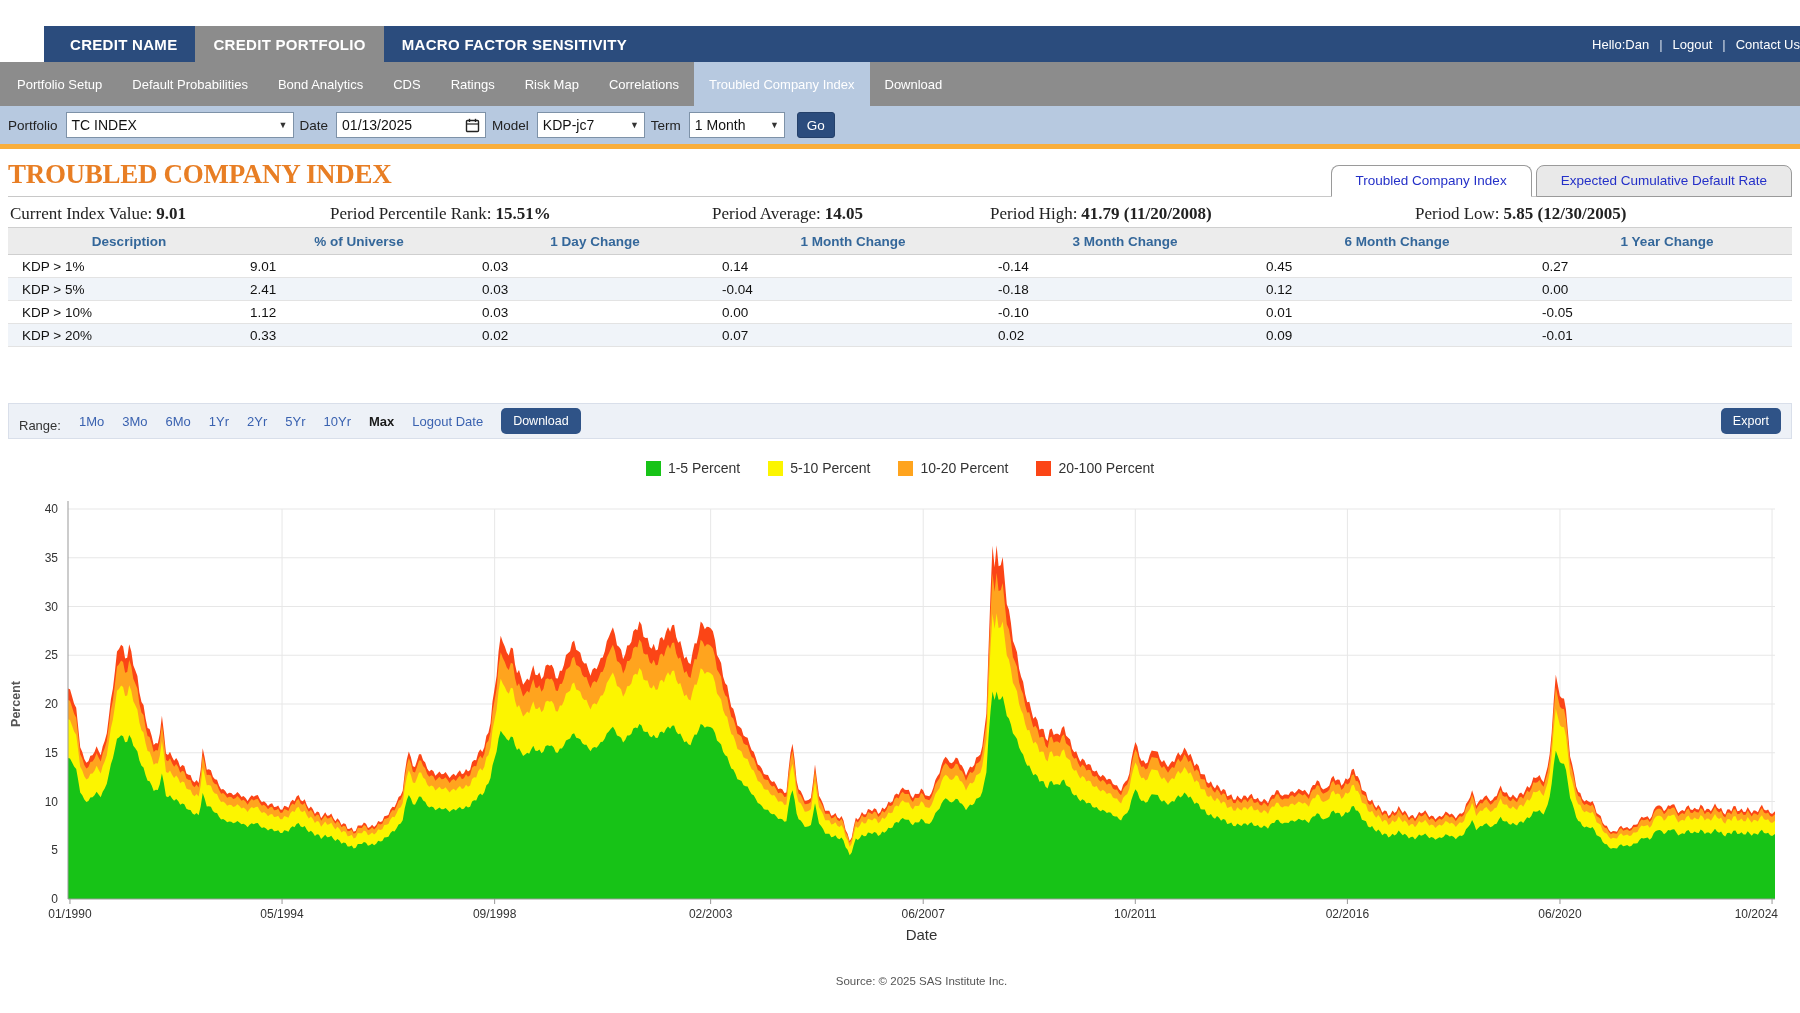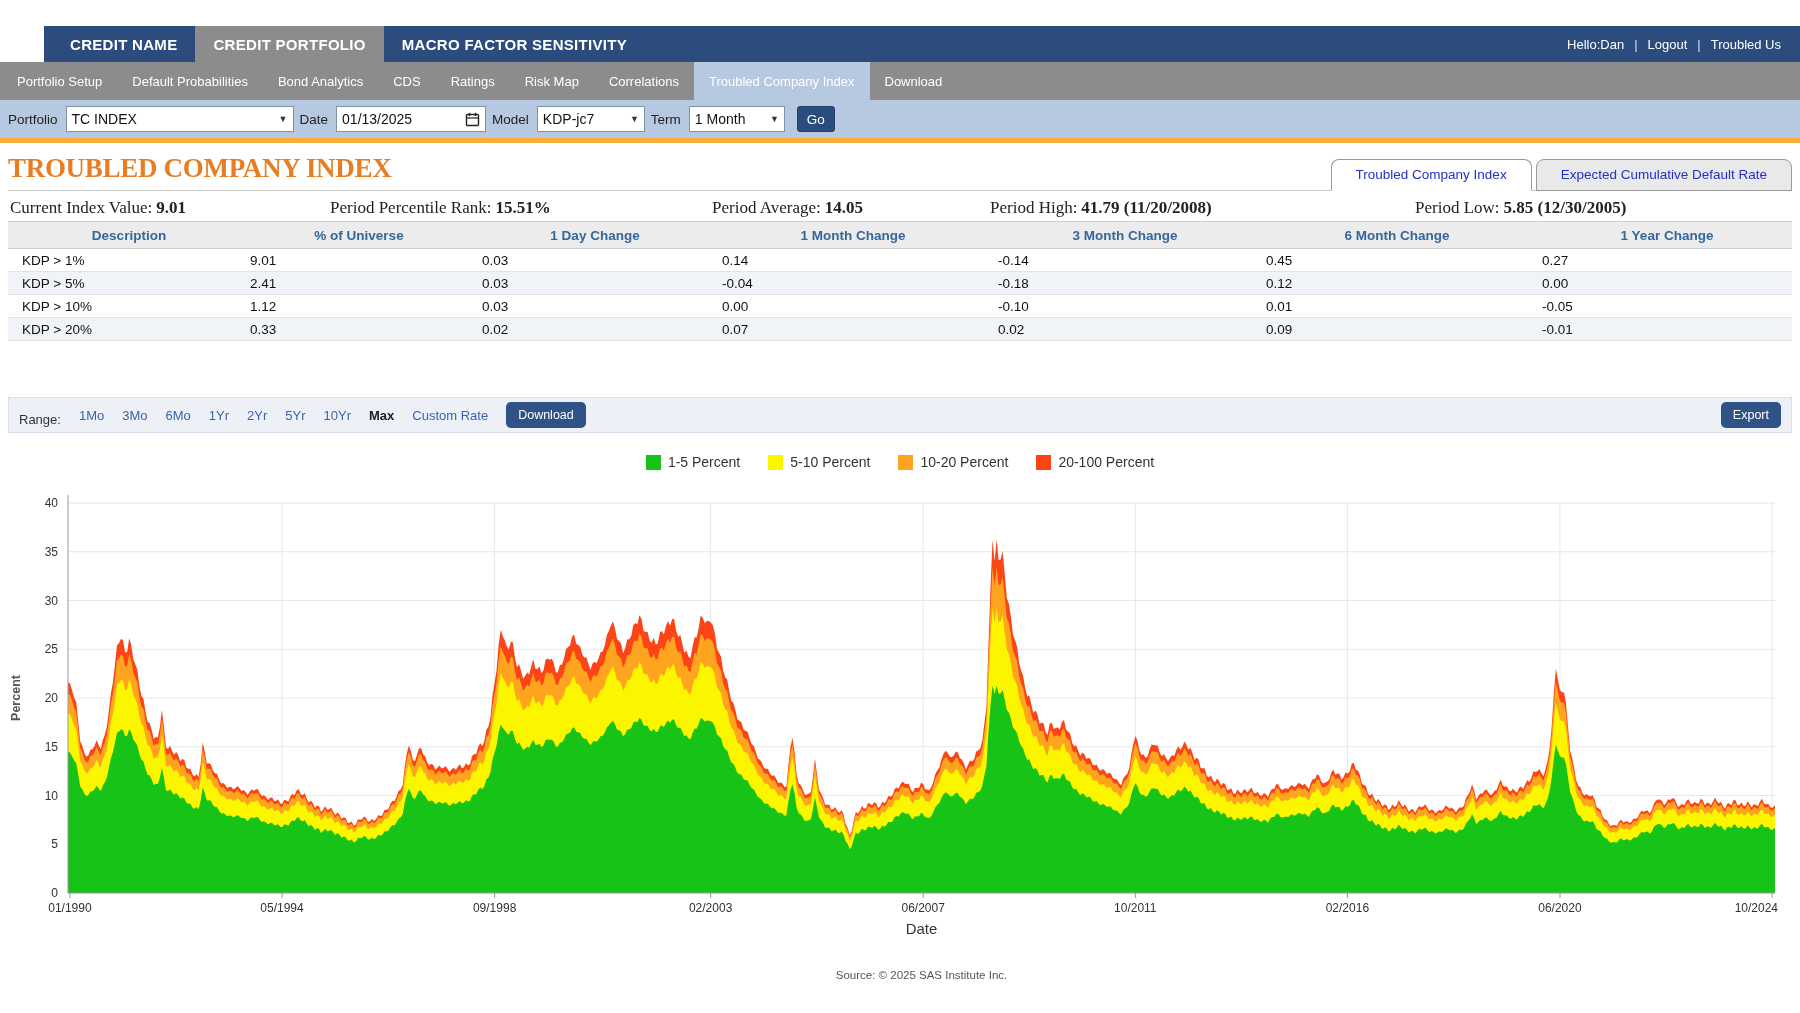--- a/index.html
+++ b/index.html
@@ -6,25 +6,25 @@
   html,body { background:#fff; }
   body { font-family: "Liberation Sans", sans-serif; }
   .app { position:relative; width:1800px; height:1013px; background:#fff; overflow:hidden; }
 
   
   .topstrip { height:26px; background:#fff; }
   .navbar { height:36px; background:var(--navy,#2B4C7D); display:flex; align-items:stretch; padding-left:8px;margin-left:44px; }
   .brand-tabs { display:flex; align-items:stretch; flex:1; }
   .brand-tab { display:flex; align-items:center; padding:0 18px; color:#fff; font-size:15px; font-weight:bold; letter-spacing:.3px; cursor:pointer; white-space:nowrap; }
   .brand-tab.active { background:var(--gray-nav,#8C8C8C); }
-  .user-area { display:flex; align-items:center; gap:10px; color:#fff; font-size:13px; padding-right:19px; white-space:nowrap; }
+  .user-area { display:flex; align-items:center; gap:10px; color:#fff; font-size:13px; padding-right:0; white-space:nowrap; }
   .user-area a { color:#fff; text-decoration:none; cursor:pointer; }
   .user-area .sep { color:#D7DEE9; }
 
-  .subnav { height:38px; background:var(--gray-nav,#8C8C8C); display:flex; align-items:stretch; padding-left:2px; }
+  .subnav { height:44px; background:var(--gray-nav,#8C8C8C); display:flex; align-items:stretch; padding-left:2px; }
   .subnav-item { display:flex; align-items:center; padding:0 15px; color:#fff; font-size:13px; cursor:pointer; white-space:nowrap; }
   .subnav-item.active { background:var(--light-blue,#B7C9E0); }
 
   .filterbar { height:38px; background:var(--light-blue,#B7C9E0); display:flex; align-items:center; padding-left:8px; gap:6px; font-size:13.5px; color:#222; }
   .filterbar label { margin-right:2px; }
   .fake-select, .fake-input { display:inline-flex; align-items:center; justify-content:space-between; background:#fff; border:1px solid #7E92A8; height:26px; padding:0 5px; font-size:14px; color:#111; cursor:pointer; }
   .fake-select .chev { font-size:9px; color:#333; margin-left:8px; }
   .sel-portfolio { width:228px; }
   .sel-model { width:108px; }
   .sel-term { width:96px; }
@@ -83,21 +83,21 @@
     <nav class="brand-tabs" id="brandTabs">
         <div class="brand-tab">CREDIT NAME</div>
         <div class="brand-tab active">CREDIT PORTFOLIO</div>
         <div class="brand-tab">MACRO FACTOR SENSITIVITY</div>
       </nav>
     <div class="user-area">
       <span>Hello:Dan</span>
       <span class="sep">|</span>
       <a>Logout</a>
       <span class="sep">|</span>
-      <a>Troubled Us</a>
+      <a>Contact Us</a>
     </div>
   </header>
 
   <nav class="subnav" id="subnav">
       <span class="subnav-item">Portfolio Setup</span>
       <span class="subnav-item">Default Probabilities</span>
       <span class="subnav-item">Bond Analytics</span>
       <span class="subnav-item">CDS</span>
       <span class="subnav-item">Ratings</span>
       <span class="subnav-item">Risk Map</span>
@@ -219,21 +219,21 @@
       <span class="range-label">Range:</span>
       <div class="range-opts" id="rangeOpts">
           <a class="range-opt">1Mo</a>
           <a class="range-opt">3Mo</a>
           <a class="range-opt">6Mo</a>
           <a class="range-opt">1Yr</a>
           <a class="range-opt">2Yr</a>
           <a class="range-opt">5Yr</a>
           <a class="range-opt">10Yr</a>
           <a class="range-opt active">Max</a>
-          <a class="range-opt">Custom Rate</a>
+          <a class="range-opt">Logout Date</a>
         </div>
       <button class="bar-btn">Download</button>
       <div class="range-spacer"></div>
       <button class="bar-btn">Export</button>
     </div>
 
     <div class="legend" id="legend">
         <span class="legend-item">
           <span class="swatch" style="background: rgb(23, 195, 23);"></span>
           <span>1-5 Percent</span>

